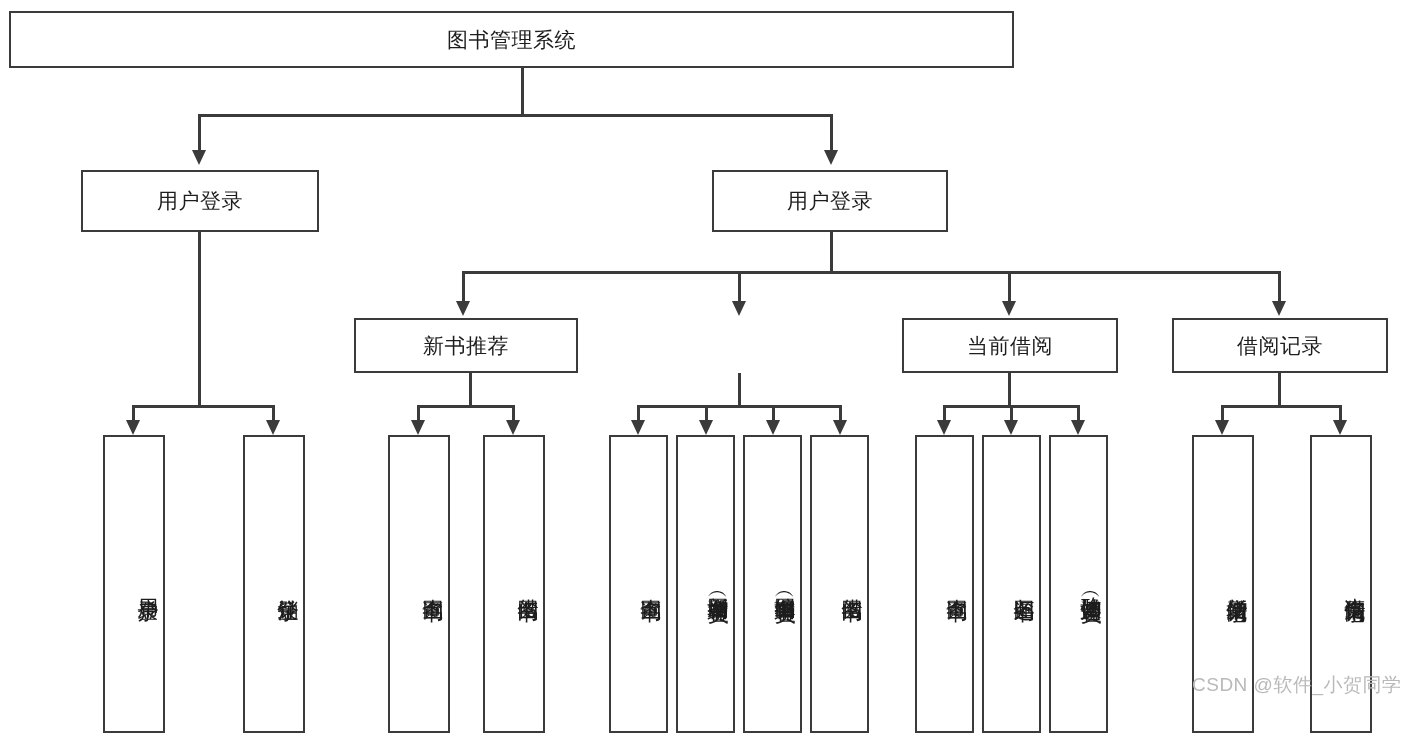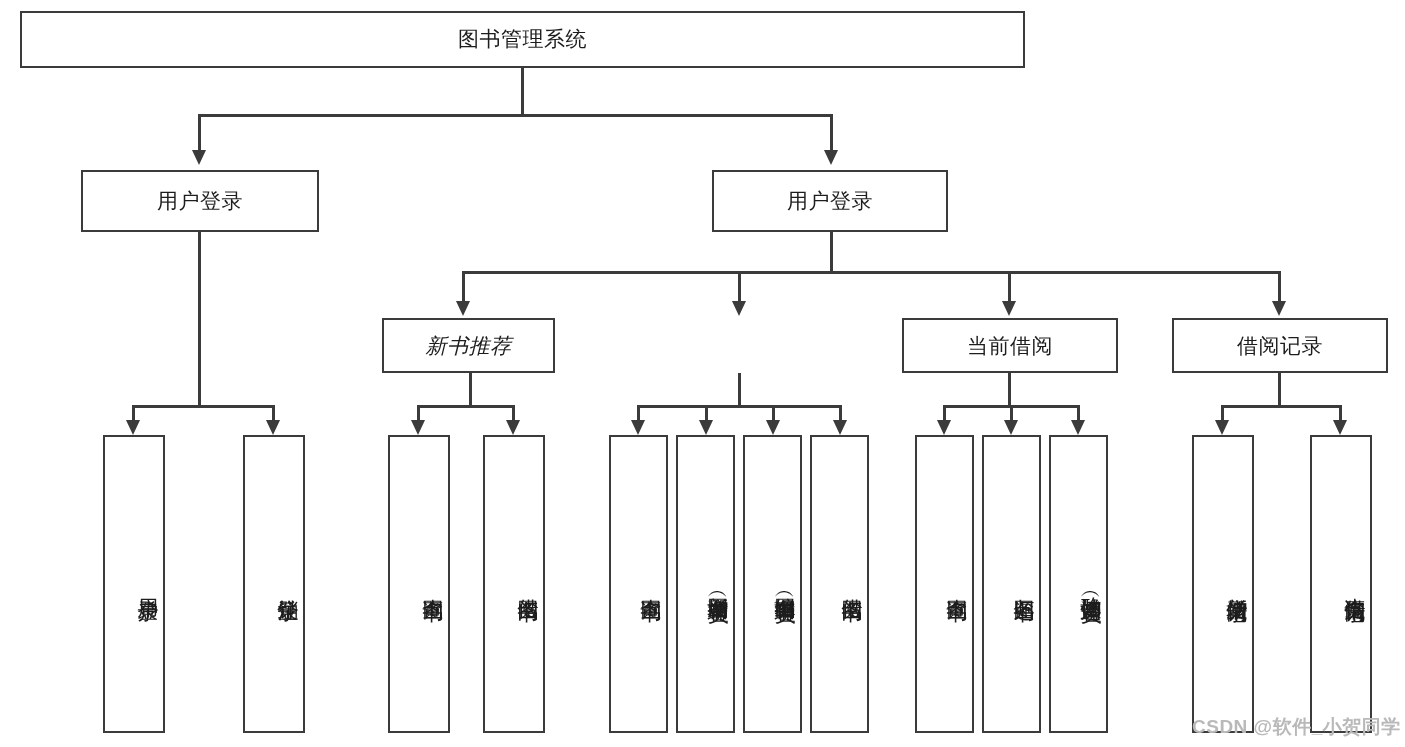--- a/index.html
+++ b/index.html
@@ -78,21 +78,21 @@
     white-space: nowrap;
     letter-spacing: 0.5px;
     pointer-events: none;
   }
 </style>
 </head>
 <body>
 
 <div id="canvas">
 
-  <div class="node horiz" style="left:20px; top:11px; width:1005px; height:57px;font-family:Liberation Serif, serif;">图书管理系统</div>
+  <div class="node horiz" style="left:9px; top:11px; width:1005px; height:57px;">图书管理系统</div>
 
   <div class="vline" style="left:521px; top:68px; height:46px;"></div>
 
   <div class="hline" style="left:198px; top:114px; width:634px;"></div>
 
   <div class="vline" style="left:198px; top:114px; height:36px;"></div>
   <div class="arrow" style="left:192px; top:150px;"></div>
   <div class="vline" style="left:830px; top:114px; height:36px;"></div>
   <div class="arrow" style="left:824px; top:150px;"></div>
 
@@ -115,21 +115,21 @@
 
   <div class="vline" style="left:738px; top:271px; height:32px;"></div>
   <div class="arrow" style="left:732px; top:301px;"></div>
 
   <div class="vline" style="left:1008px; top:271px; height:32px;"></div>
   <div class="arrow" style="left:1002px; top:301px;"></div>
 
   <div class="vline" style="left:1278px; top:271px; height:32px;"></div>
   <div class="arrow" style="left:1272px; top:301px;"></div>
 
-  <div class="node horiz" style="left:382px; top:318px; width:173px; height:55px;font-style:italic;">新书推荐</div>
+  <div class="node horiz" style="left:354px; top:318px; width:224px; height:55px;">新书推荐</div>
 
 
   <div class="node horiz" style="left:1172px; top:318px; width:216px; height:55px;">借阅记录</div>
 
   <div class="node horiz" style="left:902px; top:318px; width:216px; height:55px;">当前借阅</div>
 
   <div class="vline" style="left:469px; top:373px; height:32px;"></div>
   <div class="hline" style="left:417px; top:405px; width:97px;"></div>
   <div class="vline" style="left:417px; top:405px; height:17px;"></div>
   <div class="arrow" style="left:411px; top:420px;"></div>
@@ -174,15 +174,15 @@
   <div class="node vert topalign" style="left:743px; top:435px; width:59px; height:298px;">编辑图书（管理员）</div>
   <div class="node vert" style="left:810px; top:435px; width:59px; height:298px;">借阅图书</div>
 
   <div class="node vert" style="left:915px; top:435px; width:59px; height:298px;">查询图书</div>
   <div class="node vert" style="left:982px; top:435px; width:59px; height:298px;">归还图书</div>
   <div class="node vert topalign" style="left:1049px; top:435px; width:59px; height:298px;">确认归还（管理员）</div>
 
   <div class="node vert" style="left:1192px; top:435px; width:62px; height:298px;">新增借阅记录</div>
   <div class="node vert" style="left:1310px; top:435px; width:62px; height:298px;">查询借阅记录</div>
 
-  <div id="watermark" style="left:1192px; top:714px;font-weight:bold;">CSDN @软件_小贺同学</div>
+  <div id="watermark" style="left:1192px; top:672px;">CSDN @软件_小贺同学</div>
 
 </div>
 
 </body></html>

